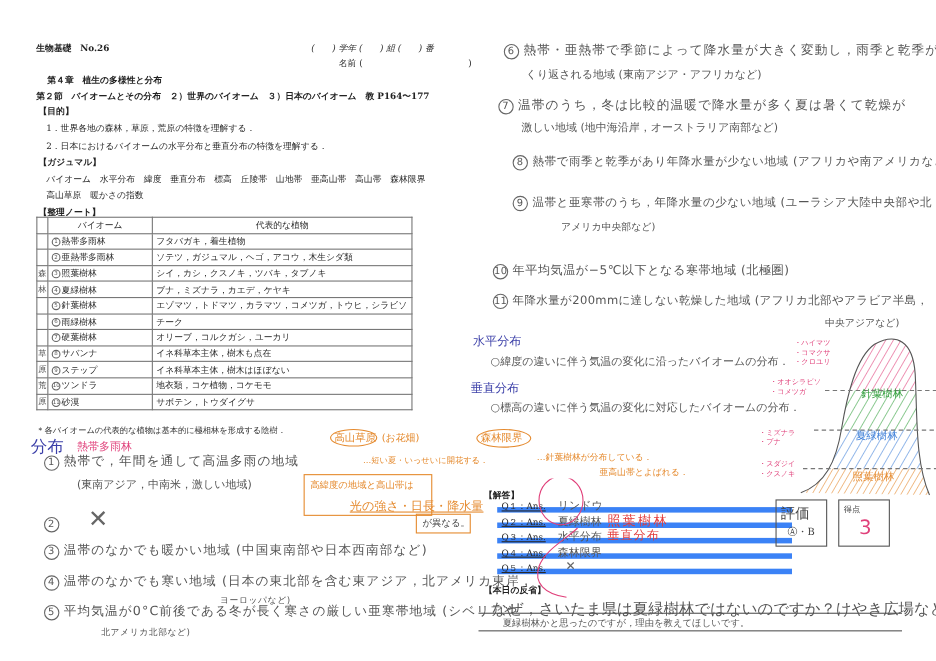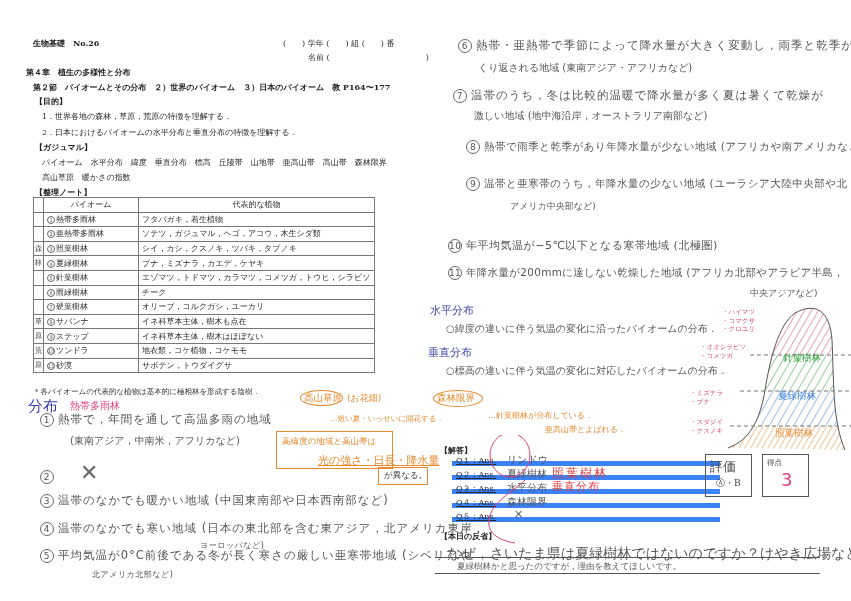--- a/index.html
+++ b/index.html
@@ -27,24 +27,24 @@
   .circ-big { display: inline-block; width: 14px; height: 14px; border: 1px solid #666; border-radius: 50%; font-size: 9px; line-height: 12px; text-align: center; margin-right: 4px; color: #555; }
   .ans-line { position: absolute; left: 452px; width: 268px; border-bottom: 5px solid #3b82f6; height: 12px; text-decoration: underline; }
   .box { position: absolute; border: 1px solid #555; }
   .obox { position: absolute; border: 1px solid #e58a2e; }
   .oval { position: absolute; border: 1px solid #e58a2e; border-radius: 50%; }
 </style>
 </head>
 <body>
 
 <div class="abs print-b" style="left:33px;top:38px;">生物基礎　No.26</div>
-<div class="abs print" style="left:283px;top:38px;">(　　) 学年 (　　) 組 (　　) 番</div>
+<div class="abs print" style="left:283px;top:38px;font-style:italic;">(　　) 学年 (　　) 組 (　　) 番</div>
 <div class="abs print" style="left:296px;top:52px;margin-left:12px;">名前 (　　　　　　　　　　　　)</div>
 
-<div class="abs print-b" style="left:26px;top:67px;text-align:right;">第４章　植生の多様性と分布</div>
+<div class="abs print-b" style="left:43px;top:67px;text-align:right;">第４章　植生の多様性と分布</div>
 <div class="abs print-b" style="left:33px;top:82px;">第２節　バイオームとその分布　２）世界のバイオーム　３）日本のバイオーム　教 P164〜177</div>
 
 <div class="abs print-b" style="left:35px;top:96px;">【目的】</div>
 <div class="abs print" style="left:42px;top:111px;">1．世界各地の森林，草原，荒原の特徴を理解する．</div>
 <div class="abs print" style="left:42px;top:127px;">2．日本におけるバイオームの水平分布と垂直分布の特徴を理解する．</div>
 
 <div class="abs print-b" style="left:35px;top:142px;">【ガジュマル】</div>
 <div class="abs print" style="left:42px;top:157px;">バイオーム　水平分布　緯度　垂直分布　標高　丘陵帯　山地帯　亜高山帯　高山帯　森林限界</div>
 <div class="abs print" style="left:42px;top:172px;">高山草原　暖かさの指数</div>
 
@@ -114,21 +114,21 @@
   </tr>
 </tbody>
   </table>
 
 <div class="abs" style="left:33px;top:387px;font-size:7.5px;color:#333;">＊各バイオームの代表的な植物は基本的に極相林を形成する陰樹．</div>
 
 <div class="abs hand blue" style="left:28px;top:397px;font-size:15px;">分布</div>
 <div class="abs hand pink" style="left:70px;top:399px;font-size:10px;">熱帯多雨林</div>
 
 <div class="abs hand hand-l" style="left:40px;top:412px;"><span class="circ-big">1</span><span>熱帯で，年間を通して高温多雨の地域</span></div>
-<div class="abs hand" style="left:70px;top:434px;font-size:10px;color:#555;">(東南アジア，中南米，アフリカなど)</div>
+<div class="abs hand" style="left:70px;top:434px;font-size:10px;color:#555;">(東南アジア，中南米，激しい地域)</div>
 
 <div class="abs hand hand-l" style="left:40px;top:460px;"><span class="circ-big">2</span><span style="margin-left:22px;font-size:22px;color:#666;">✕</span></div>
 
 <div class="abs hand hand-l" style="left:40px;top:493px;"><span class="circ-big">3</span><span>温帯のなかでも暖かい地域 (中国東南部や日本西南部など)</span></div>
 
 <div class="abs hand hand-l" style="left:40px;top:521px;"><span class="circ-big">4</span><span>温帯のなかでも寒い地域 (日本の東北部を含む東アジア，北アメリカ東岸，</span></div>
 <div class="abs hand hand-s" style="left:200px;top:540px;color:#555;">ヨーロッパなど)</div>
 
 <div class="abs hand hand-l" style="left:40px;top:548px;"><span class="circ-big">5</span><span>平均気温が0°C前後である冬が長く寒さの厳しい亜寒帯地域 (シベリアや</span></div>
 <div class="abs hand hand-s" style="left:92px;top:569px;color:#555;">北アメリカ北部など)</div>

